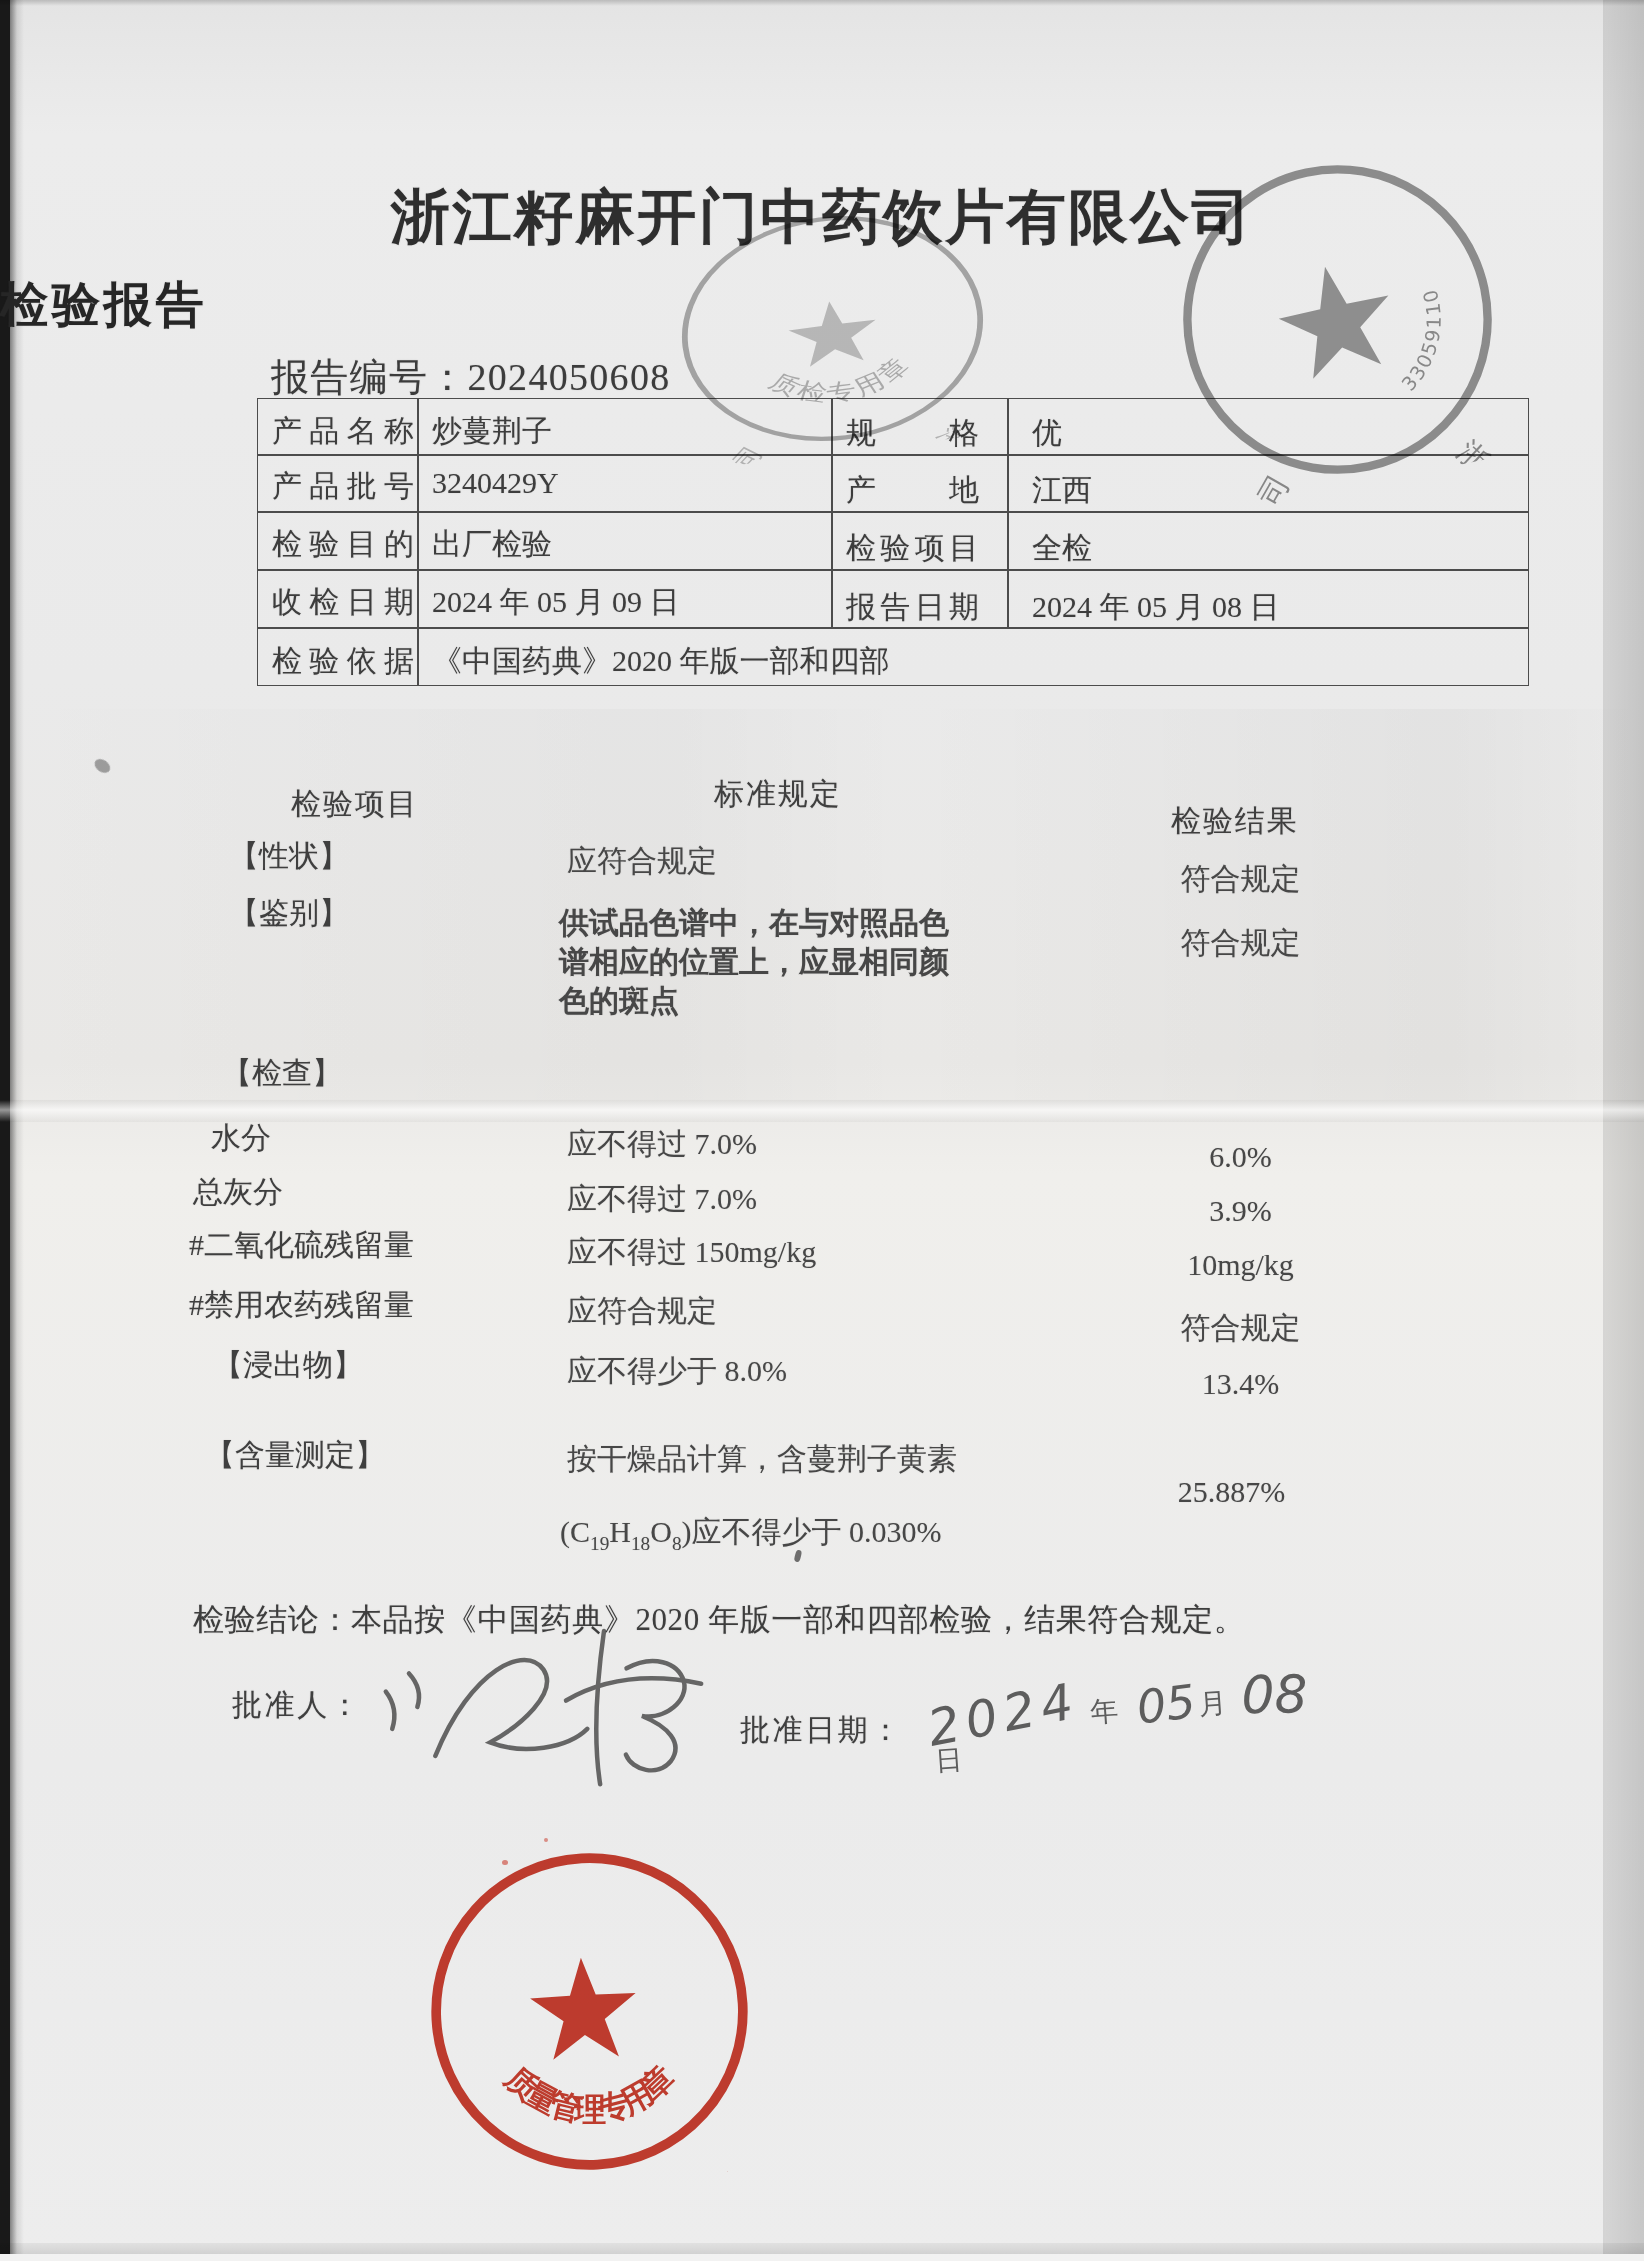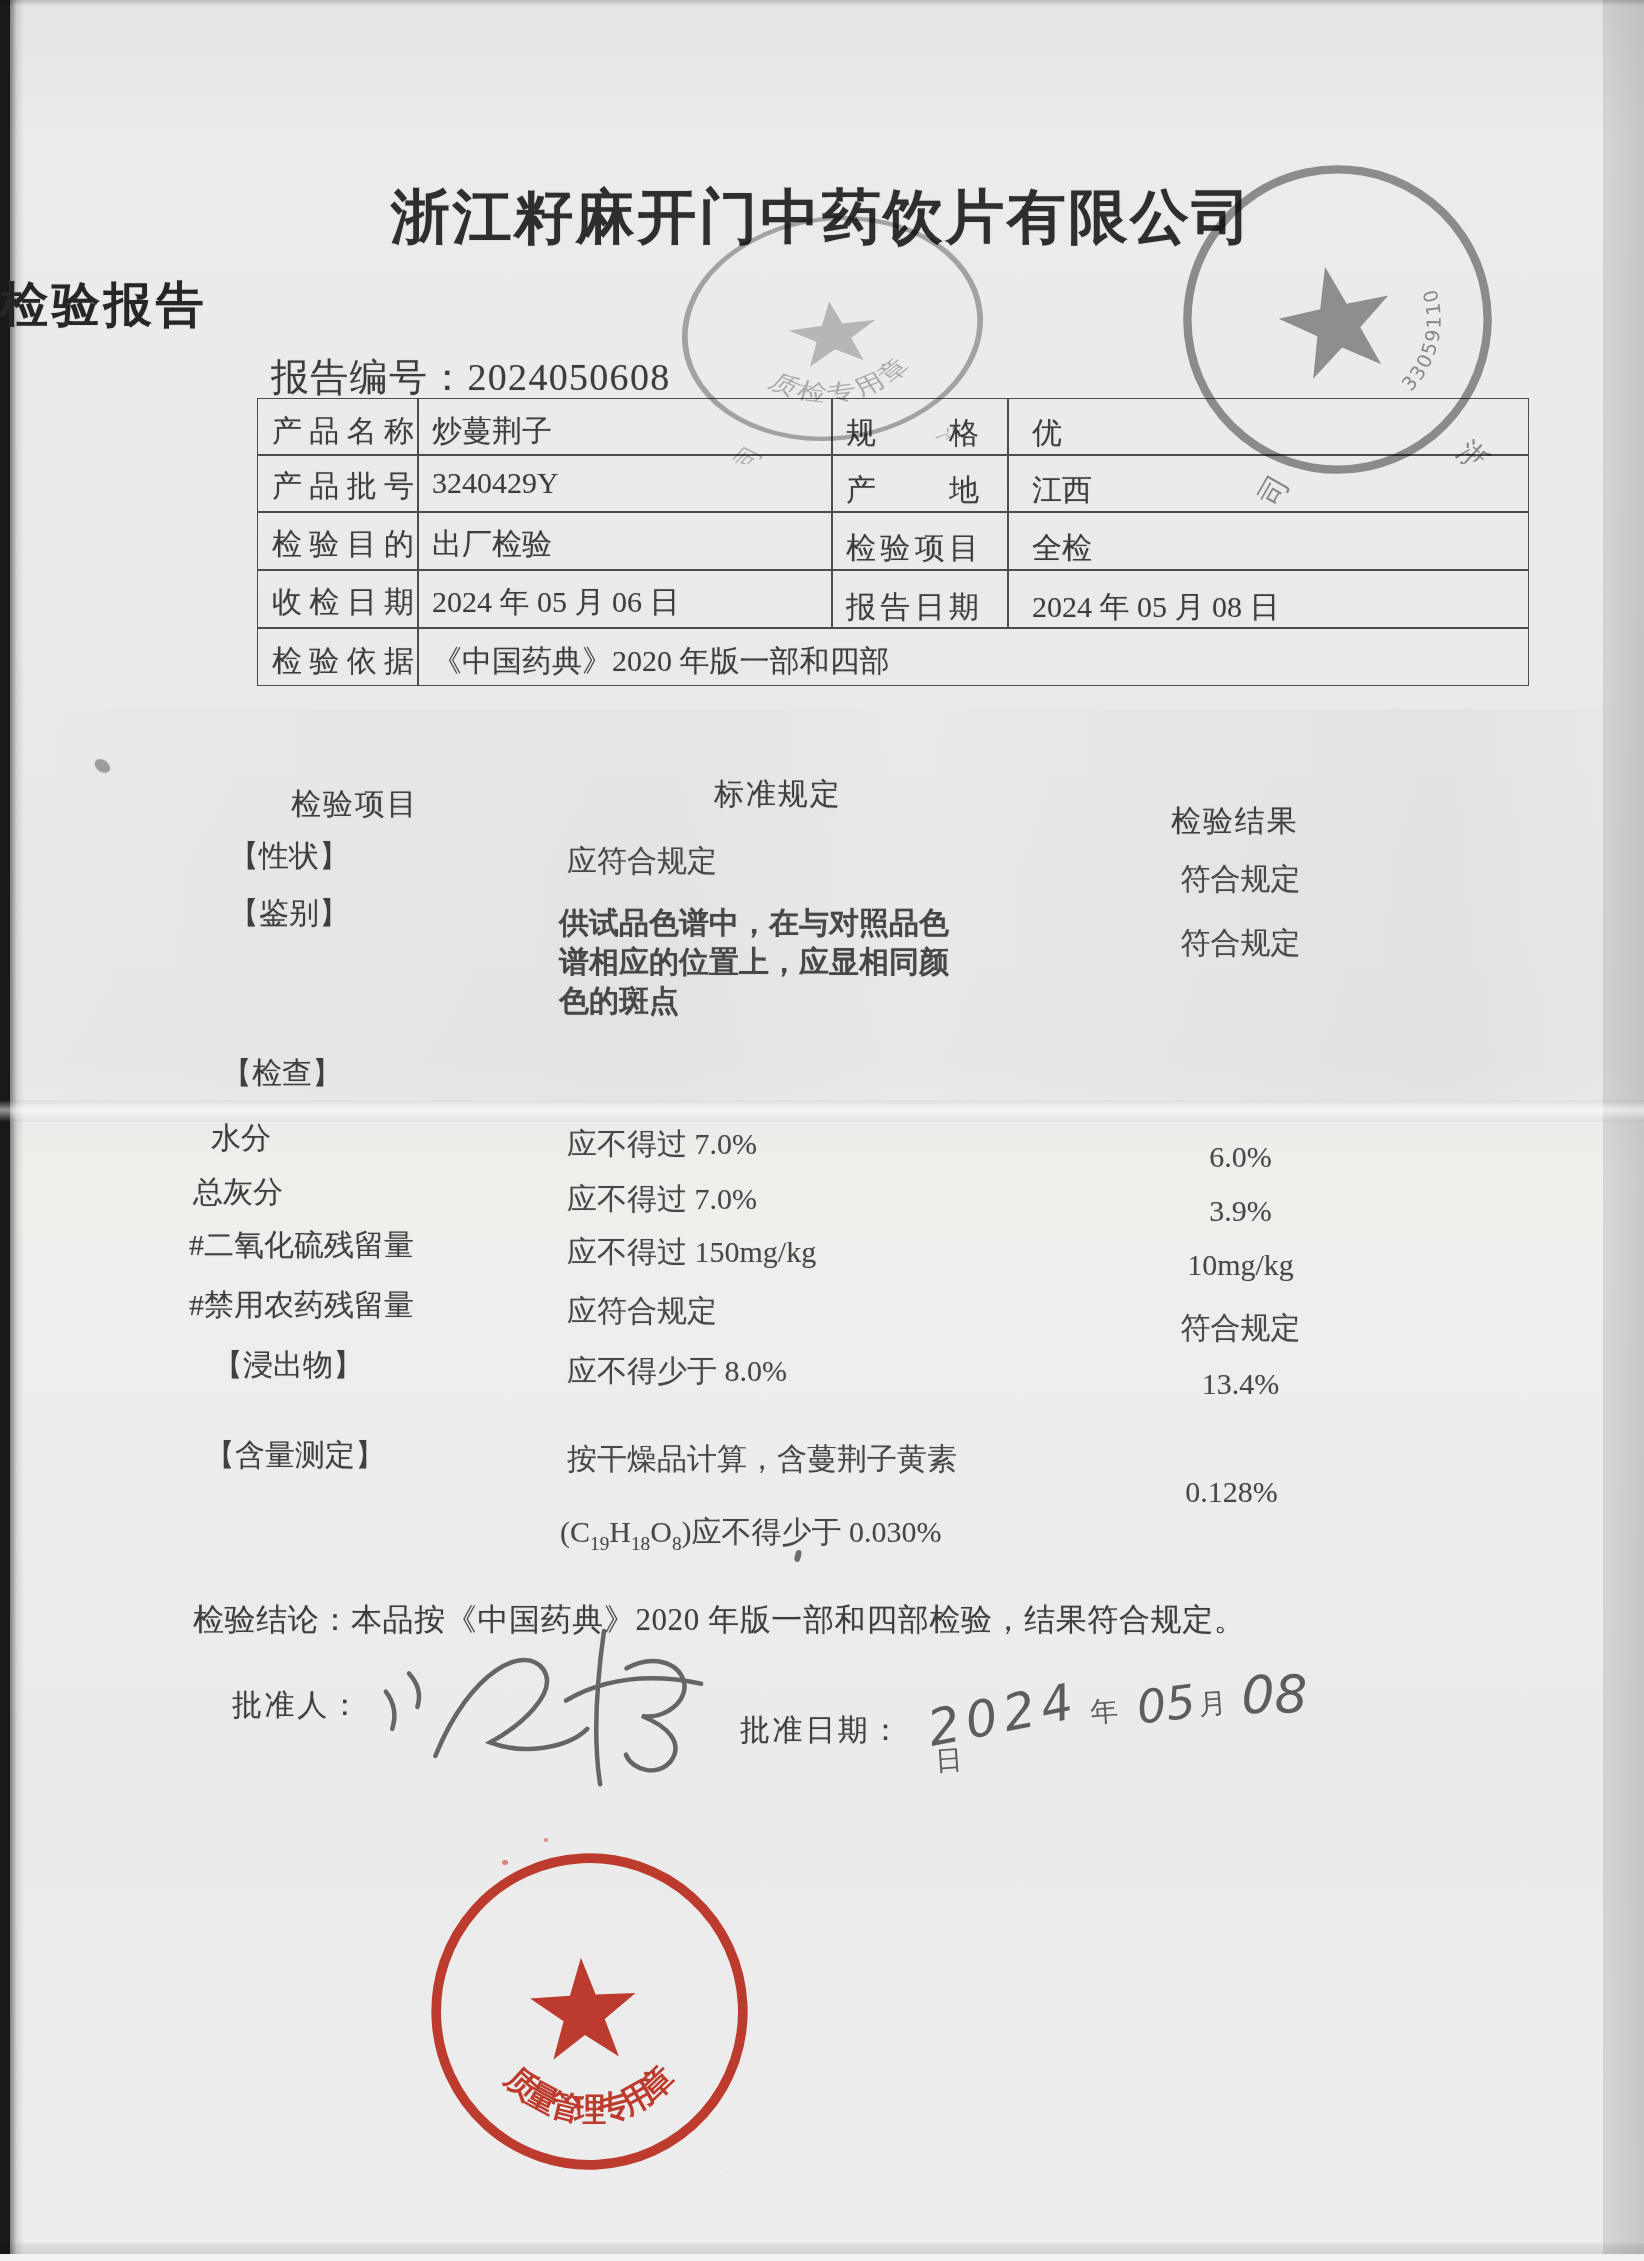--- a/index.html
+++ b/index.html
@@ -92,21 +92,21 @@
     <div class="it-cell" style="left:174px;top:67px;">3240429Y</div>
     <div class="it-cell it-label" style="left:588px;top:71px;width:133px;">产地</div>
     <div class="it-cell" style="left:774px;top:71px;">江西</div>
 
     <div class="it-cell it-label" style="left:14px;top:125px;">检验目的</div>
     <div class="it-cell" style="left:174px;top:125px;">出厂检验</div>
     <div class="it-cell it-label" style="left:588px;top:129px;width:133px;">检验项目</div>
     <div class="it-cell" style="left:774px;top:129px;">全检</div>
 
     <div class="it-cell it-label" style="left:14px;top:183px;">收检日期</div>
-    <div class="it-cell" style="left:174px;top:183px;">2024 年 05 月 06 日</div>
+    <div class="it-cell" style="left:174px;top:183px;">2024 年 05 月 09 日</div>
     <div class="it-cell it-label" style="left:588px;top:188px;width:133px;">报告日期</div>
     <div class="it-cell" style="left:774px;top:188px;">2024 年 05 月 08 日</div>
 
     <div class="it-cell it-label" style="left:14px;top:242px;">检验依据</div>
     <div class="it-cell" style="left:174px;top:242px;">《中国药典》2020 年版一部和四部</div>
   </div>
 
   <div class="txt results-head" style="left:291px;top:784px;">检验项目</div>
   <div class="txt results-head" style="left:714px;top:774px;">标准规定</div>
   <div class="txt results-head" style="left:1171px;top:801px;">检验结果</div>
@@ -141,21 +141,21 @@
 
   <div class="res-item" style="left:213px;top:1345px;">【浸出物】</div>
   <div class="res-std" style="left:567px;top:1351px;">应不得少于 8.0%</div>
   <div class="res-val" style="left:1134px;top:1367px;">13.4%</div>
 
   <div class="res-item" style="left:205px;top:1435px;">【含量测定】</div>
   <div class="res-std" style="left:567px;top:1439px;">按干燥品计算，含蔓荆子黄素</div>
   <div class="res-std" style="left:560px;top:1512px;white-space:nowrap;">
     <span>(C</span><sub class="f">19</sub><span>H</span><sub class="f">18</sub><span>O</span><sub class="f">8</sub><span>)应不得少于 0.030%</span>
   </div>
-  <div class="res-val" style="left:1125px;top:1475px;">0.128%</div>
+  <div class="res-val" style="left:1125px;top:1475px;">25.887%</div>
 
   <div class="txt concl-line">检验结论：本品按《中国药典》2020 年版一部和四部检验，结果符合规定。</div>
 
   <div class="txt approver-label">批准人：</div>
   <div class="txt date-label">批准日期：</div>
 
   <svg class="stamp" style="left:374px;top:1622px;" width="348" height="177" viewBox="0 0 540 275">
     <g fill="none" stroke="#4f4f4f" stroke-width="7" stroke-linecap="round" opacity="0.82">
       <path d="M18,108 q20,26 10,58"></path>
       <path d="M54,80 q22,24 13,52"></path>

